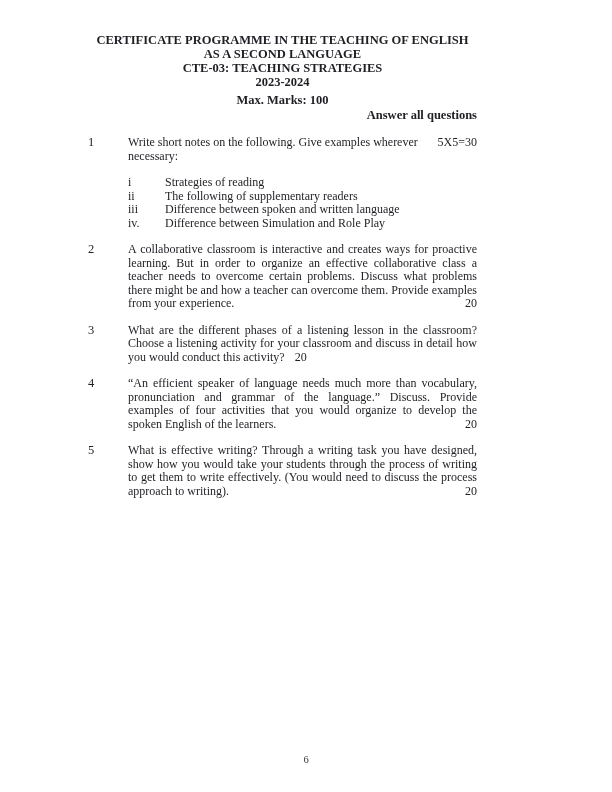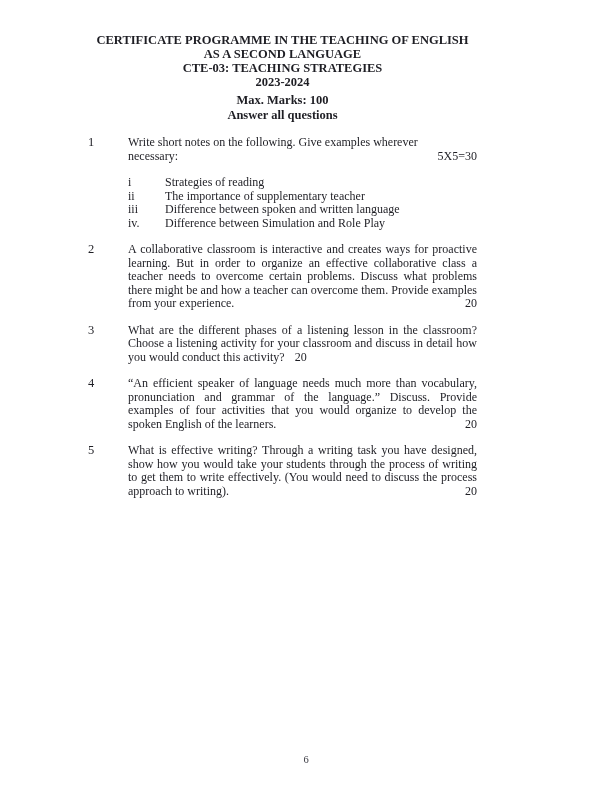--- a/index.html
+++ b/index.html
@@ -26,21 +26,21 @@
     line-height: 14px;
   }
   .max-marks {
     text-align: center;
     font-weight: bold;
     font-size: 12.5px;
     line-height: 14px;
     margin-top: 4px;
   }
   .instruction {
-    text-align: center;
+    text-align: right;
     font-weight: bold;
     font-size: 12.5px;
     line-height: 14px;
     margin-top: 1px;
   }
   .questions { margin-top: 14px; }
   .question {
     display: flex;
     margin-bottom: 13px;
   }
@@ -51,21 +51,21 @@
     line-height: 13.5px;
   }
   .q-body {
     flex: 1;
     font-size: 12px;
     line-height: 13.5px;
   }
   .q-head {
     display: flex;
     justify-content: space-between;
-    align-items: flex-end;
+    align-items: flex-start;
   }
   .q-head .q-marks { white-space: nowrap; padding-left: 8px; }
   .subitems { margin-top: 13px; }
   .subitem { line-height: 13.5px; }
   .si-label { display: inline-block; width: 37px; }
   .q-par {
     position: relative;
     text-align: justify;
   }
   .marks-corner {
@@ -107,21 +107,21 @@
       <div class="q-body">
         <div class="q-head">
           <span>Write short notes on the following. Give examples wherever necessary:</span>
           <span class="q-marks">5X5=30</span>
         </div>
         <div class="subitems">
           <div class="subitem">
             <span class="si-label">i</span><span>Strategies of reading</span>
           </div>
           <div class="subitem">
-            <span class="si-label">ii</span><span>The importance of supplementary teacher</span>
+            <span class="si-label">ii</span><span>The following of supplementary readers</span>
           </div>
           <div class="subitem">
             <span class="si-label">iii</span><span>Difference between spoken and written language</span>
           </div>
           <div class="subitem">
             <span class="si-label">iv.</span><span>Difference between Simulation and Role Play</span>
           </div>
         </div>
       </div>
     </div>

